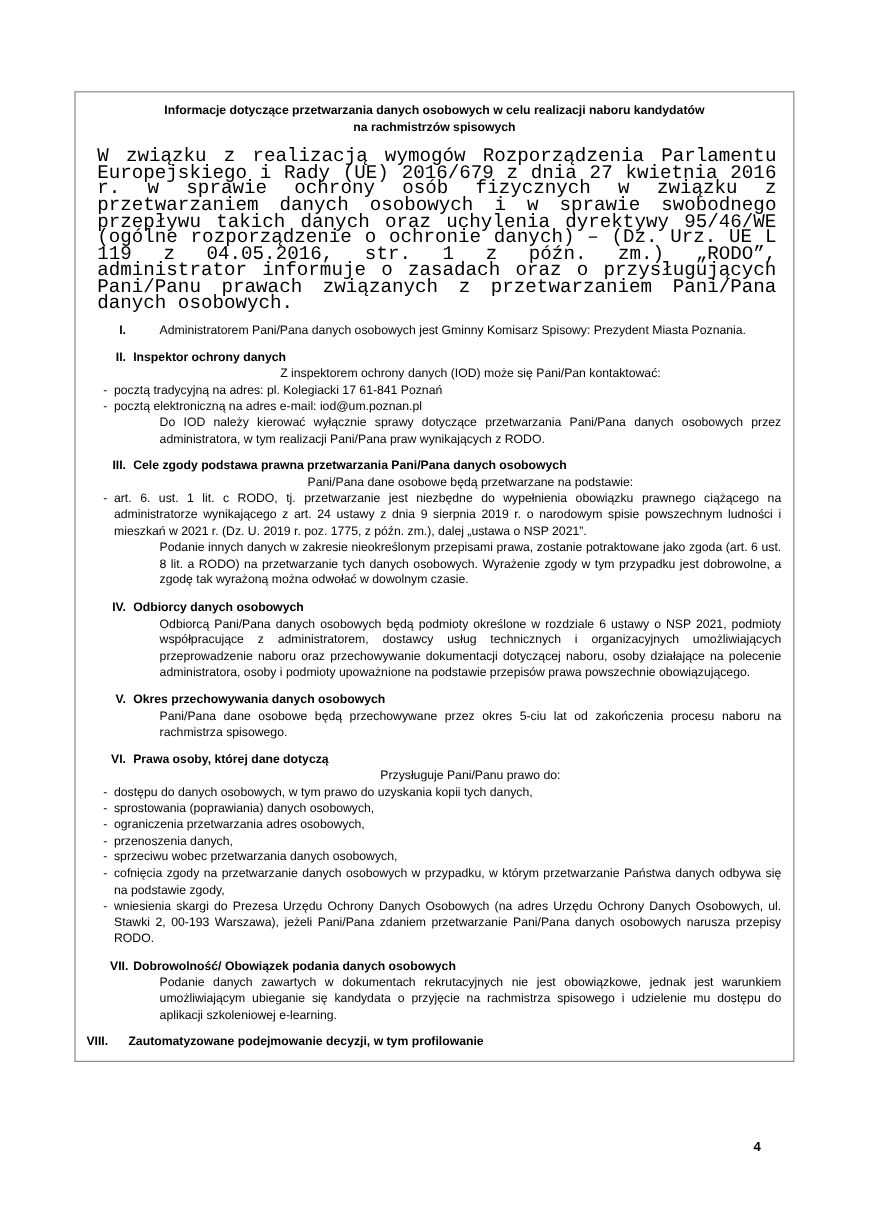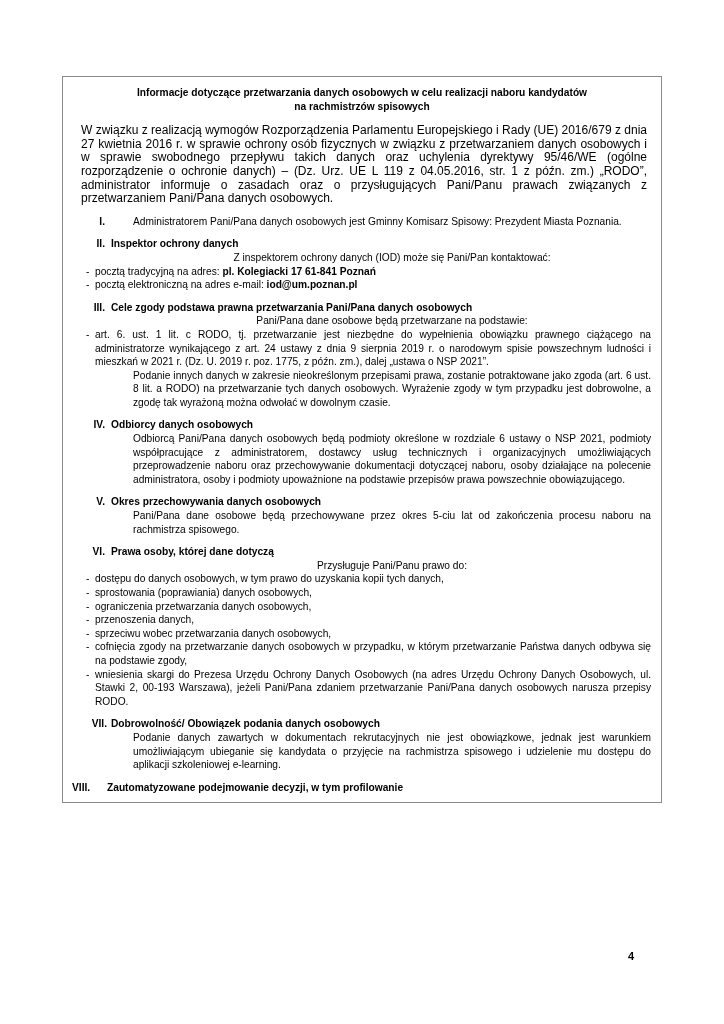--- a/index.html
+++ b/index.html
@@ -41,24 +41,25 @@
   .doc-title {
     text-align: center;
     font-weight: bold;
     font-size: 10.2px;
     line-height: 13.6px;
     margin: 3px 14px 0 14px;
   }
 
   .intro {
     text-align: justify;
-    font-size: 12px;
+    font-size: 16px;
     line-height: 13.6px;
     margin: 11px 4px 0 8px;
     text-justify: inter-word;
+    font-family: Liberation Mono, monospace;
   }
 
   
   .section {
     margin-top: 9px;
     position: relative;
     padding-left: 38px;
   }
 
   .sec-num {
@@ -107,21 +108,21 @@
   .dash-item > .dash {
     position: absolute;
     left: 0;
     top: 0;
   }
 
   .indent {
     padding-left: 9px;
   }
 
-  b, strong { font-weight: bold; margin-top: 40px; }
+  b, strong { font-weight: normal; margin-top: 40px; }
 
   .page-num {
     position: absolute;
     left: 628px;
     top: 950px;
     font-size: 11px;
     font-weight: bold;
     line-height: 13px;
   }
 </style>
@@ -150,20 +151,21 @@
       <span class="sec-num">II.</span>
       <div class="sec-head">Inspektor ochrony danych</div>
       <div class="sec-body">
         <div class="para plain">Z inspektorem ochrony danych (IOD) może się Pani/Pan kontaktować:</div>
         <div class="dash-item plain">
           <span class="dash">-</span><span>pocztą tradycyjną na adres: </span><b>pl. Kolegiacki 17 61-841 Poznań</b>
         </div>
         <div class="dash-item plain">
           <span class="dash">-</span><span>pocztą elektroniczną na adres e-mail: </span><b>iod@um.poznan.pl</b>
         </div>
+        <div class="para">Do IOD należy kierować wyłącznie sprawy dotyczące przetwarzania Pani/Pana danych osobowych przez administratora, w tym realizacji Pani/Pana praw wynikających z RODO.</div>
       </div>
     </div>
 
     <div class="section">
       <span class="sec-num">III.</span>
       <div class="sec-head">Cele zgody podstawa prawna przetwarzania Pani/Pana danych osobowych</div>
       <div class="sec-body">
         <div class="para plain">Pani/Pana dane osobowe będą przetwarzane na podstawie:</div>
         <div class="dash-item indent">
           <span class="dash">-</span><span>art. 6. ust. 1 lit. c RODO, tj. przetwarzanie jest niezbędne do wypełnienia obowiązku prawnego ciążącego na administratorze wynikającego z art. 24   ustawy z dnia 9 sierpnia 2019 r. o narodowym spisie powszechnym ludności i mieszkań w 2021 r. (Dz. U. 2019 r. poz. 1775, z późn. zm.), dalej „ustawa o NSP 2021”.</span>
@@ -194,21 +196,21 @@
       <div class="sec-body">
         <div class="para plain">Przysługuje Pani/Panu prawo do:</div>
 
         <div class="dash-item plain indent">
           <span class="dash">-</span><span>dostępu do danych osobowych, w tym prawo do uzyskania kopii tych danych,</span>
         </div>
         <div class="dash-item plain indent">
           <span class="dash">-</span><span>sprostowania (poprawiania) danych osobowych,</span>
         </div>
         <div class="dash-item plain indent">
-          <span class="dash">-</span><span>ograniczenia przetwarzania danych osobowych,</span>
+          <span class="dash">-</span><span>ograniczenia przetwarzania adres osobowych,</span>
         </div>
         <div class="dash-item plain indent">
           <span class="dash">-</span><span>przenoszenia danych,</span>
         </div>
         <div class="dash-item plain indent">
           <span class="dash">-</span><span>sprzeciwu wobec przetwarzania danych osobowych,</span>
         </div>
         <div class="dash-item indent">
           <span class="dash">-</span><span>cofnięcia zgody na przetwarzanie danych osobowych w przypadku, w którym przetwarzanie Państwa danych odbywa się na podstawie zgody,</span>
         </div>

